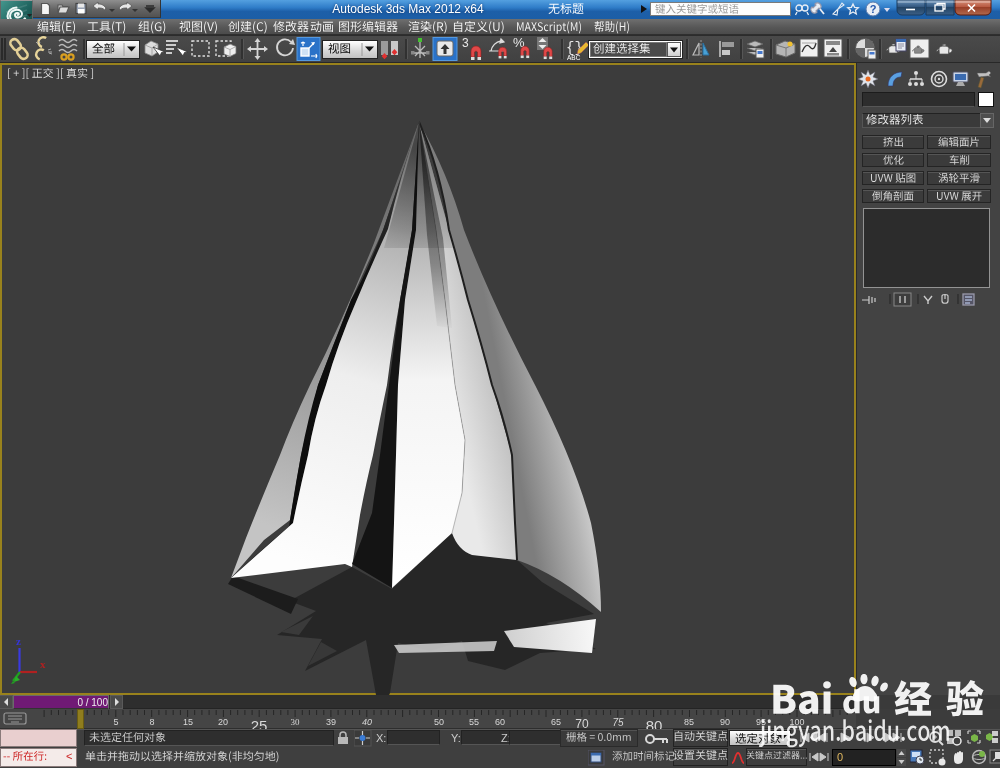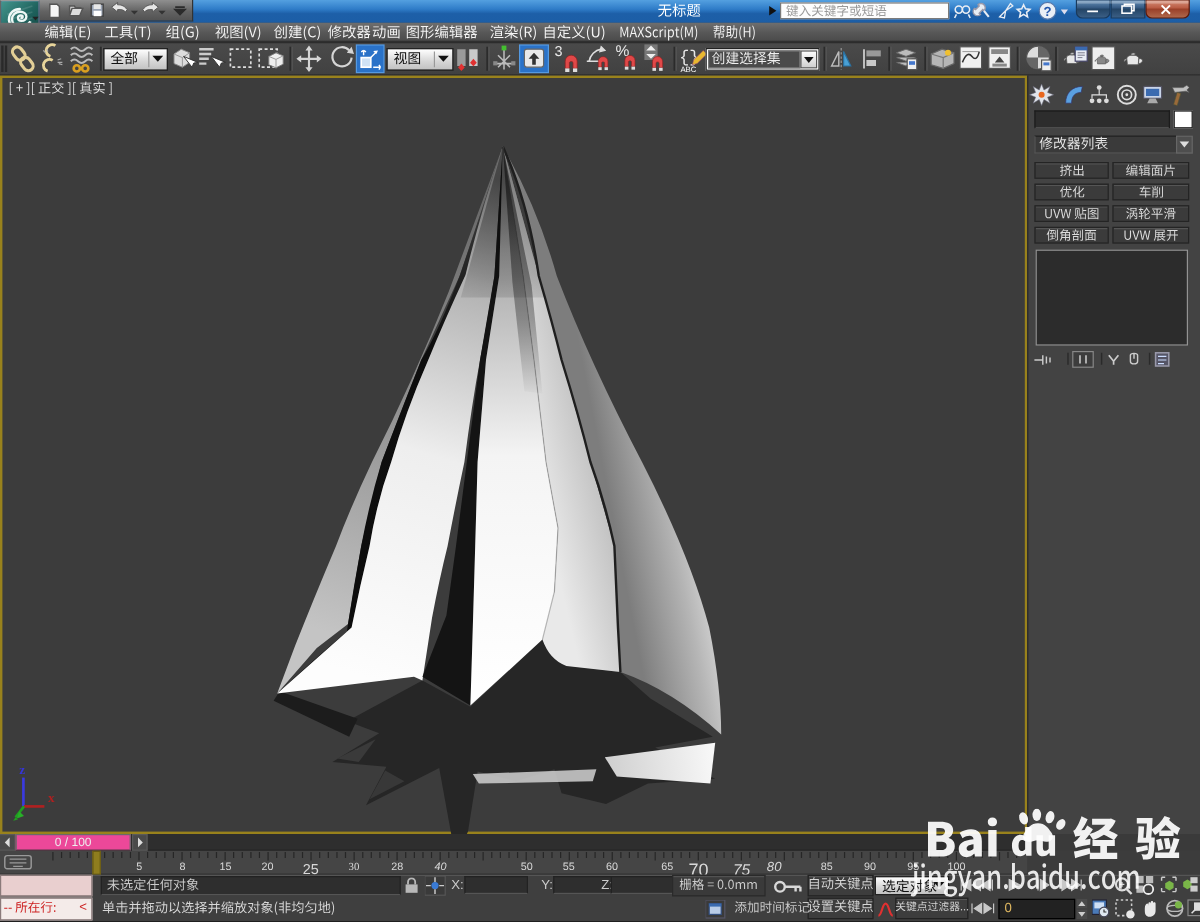--- a/index.html
+++ b/index.html
@@ -22,20 +22,21 @@
 <path d="M86 8c3-4 6-4 8-4V2l5 4-5 4V8c-3 0-5 0-6.5 2z" fill="#e6e6e6" stroke="#555" stroke-width=".8"></path>
 <path d="M99 9l3 3 3-3z" fill="#333"></path>
 <path d="M113 6h8M113 8l4 4 4-4z" stroke="#2b2b2b" stroke-width="1.5" fill="#2b2b2b"></path>
 </svg>
     <div class="abs" style="left:0;top:0;width:33px;height:33px;background:linear-gradient(135deg,#44968d,#1f635e 55%,#11443f);border:1px solid #666;border-top-color:#999;"></div>
 <svg class="abs" style="left:0;top:0" width="33" height="33" viewBox="0 0 33 33">
 <path d="M6 12 l21-7M6 17l21-7M6 22l21-7M6 27l21-7" stroke="rgba(255,255,255,0.12)" stroke-width="1.5" fill="none"></path>
 <path d="M16.5 7.5c-5 0-9 3.6-9 8.5s4 8.5 9 8.5c4.4 0 8-2.8 8.8-6.6-2 2.8-5 4.4-8.3 4.4-4.2 0-7-2.7-7-6.2 0-3.6 3-6.3 6.8-6.3 3 0 5.2 1.7 5.2 4 0 2-1.7 3.6-4 3.6-1.8 0-3-1-3-2.4 0-1.2 1-2.1 2.3-2.1.9 0 1.6.5 1.6 1.2 0 .6-.5 1-1.1 1" stroke="#eef8f6" stroke-width="2" fill="none" stroke-linecap="round"></path>
 <path d="M27 14l2.6 3 2.6-3z" fill="#222"></path>
 </svg>
+    <div class="abs" style="left:288px;top:2px;width:240px;height:15px;color:#fff;font-size:12px;text-align:center;text-shadow:0 0 3px rgba(0,30,80,.8);">Autodesk 3ds Max  2012 x64</div>
     <svg style="position:absolute;left:548.0px;top:3.0px;overflow:visible" width="38" height="15">
       <path transform="translate(0,10.08) scale(0.012000,-0.012000)" d="M114 773V699H446C443 628 440 552 428 477H52V404H414C373 232 276 71 39 -19C58 -34 80 -61 90 -80C348 23 448 208 490 404H511V60C511 -31 539 -57 643 -57C664 -57 807 -57 830 -57C926 -57 950 -15 960 145C938 150 905 163 887 177C882 40 874 17 825 17C794 17 674 17 650 17C599 17 589 24 589 60V404H951V477H503C514 552 519 627 521 699H894V773Z M1466 764V693H1902V764ZM1779 325C1826 225 1873 95 1888 16L1957 41C1940 120 1892 247 1843 345ZM1491 342C1465 236 1420 129 1364 57C1381 49 1411 28 1425 18C1479 94 1529 211 1560 327ZM1422 525V454H1636V18C1636 5 1632 1 1617 0C1604 0 1557 -1 1505 1C1515 -22 1526 -54 1529 -76C1599 -76 1645 -74 1674 -62C1703 -49 1712 -26 1712 17V454H1956V525ZM1202 840V628H1049V558H1186C1153 434 1088 290 1024 215C1038 196 1058 165 1066 145C1116 209 1165 314 1202 422V-79H1277V444C1311 395 1351 333 1368 301L1412 360C1392 388 1306 498 1277 531V558H1408V628H1277V840Z M2176 615H2380V539H2176ZM2176 743H2380V668H2176ZM2108 798V484H2450V798ZM2695 530C2688 271 2668 143 2458 77C2471 65 2488 42 2494 27C2722 103 2751 248 2758 530ZM2730 186C2793 141 2870 75 2908 33L2954 79C2914 120 2835 183 2774 226ZM2124 302C2119 157 2100 37 2033 -41C2049 -49 2077 -68 2088 -78C2125 -30 2149 28 2164 98C2254 -35 2401 -58 2614 -58H2936C2940 -39 2952 -9 2963 6C2905 4 2660 4 2615 4C2495 5 2395 11 2317 43V186H2483V244H2317V351H2501V410H2049V351H2252V81C2222 105 2197 136 2178 176C2183 214 2186 255 2188 298ZM2540 636V215H2603V579H2841V219H2907V636H2719C2731 664 2744 699 2757 733H2955V794H2499V733H2681C2672 700 2661 664 2650 636Z" fill="#ffffff"></path>
     </svg>
     <div class="abs" style="left:641px;top:5px;width:0;height:0;border-left:6px solid #111;border-top:4px solid transparent;border-bottom:4px solid transparent;"></div>
     <div class="abs" style="left:650px;top:2px;width:141px;height:14px;background:#fdfdfd;border:1px solid #7a7a7a;"></div>
     <svg style="position:absolute;left:655.0px;top:3.5px;overflow:visible" width="86" height="14">
       <path transform="translate(0,8.82) scale(0.010500,-0.010500)" d="M51 346V278H165V83C165 36 132 1 115 -12C128 -25 148 -52 156 -68C170 -49 194 -31 350 78C342 90 332 116 327 135L229 69V278H340V346H229V482H330V548H92C116 581 138 618 158 659H334V728H188C201 760 213 793 222 826L156 843C129 742 82 645 26 580C40 566 62 534 70 520L89 544V482H165V346ZM578 761V706H697V626H553V568H697V487H578V431H697V355H575V296H697V214H550V155H697V32H757V155H942V214H757V296H920V355H757V431H904V568H965V626H904V761H757V837H697V761ZM757 568H848V487H757ZM757 626V706H848V626ZM367 408C367 413 374 419 382 425H488C480 344 467 273 449 212C434 247 420 287 409 334L358 313C376 243 398 185 423 138C390 60 345 4 289 -32C302 -46 318 -69 327 -85C383 -46 428 6 463 76C552 -39 673 -66 811 -66H942C946 -48 955 -18 965 -1C932 -2 839 -2 815 -2C689 -2 572 23 490 139C522 229 543 342 552 485L515 490L504 489H441C483 566 525 665 559 764L517 792L497 782H353V712H473C444 626 406 546 392 522C376 491 353 464 336 460C346 447 361 421 367 408Z M1295 755C1361 709 1412 653 1456 591C1391 306 1266 103 1041 -13C1061 -27 1096 -58 1110 -73C1313 45 1441 229 1517 491C1627 289 1698 58 1927 -70C1931 -46 1951 -6 1964 15C1631 214 1661 590 1341 819Z M2224 799C2265 746 2307 675 2324 627H2129V552H2461V430C2461 412 2460 393 2459 374H2068V300H2444C2412 192 2317 77 2048 -13C2068 -30 2093 -62 2102 -79C2360 11 2470 127 2515 243C2599 88 2729 -21 2907 -74C2919 -51 2942 -18 2960 -1C2777 44 2640 152 2565 300H2935V374H2544L2546 429V552H2881V627H2683C2719 681 2759 749 2792 809L2711 836C2686 774 2640 687 2600 627H2326L2392 663C2373 710 2330 780 2287 831Z M3051 346V278H3165V83C3165 36 3132 1 3115 -12C3128 -25 3148 -52 3156 -68C3170 -49 3194 -31 3350 78C3342 90 3332 116 3327 135L3229 69V278H3340V346H3229V482H3330V548H3092C3116 581 3138 618 3158 659H3334V728H3188C3201 760 3213 793 3222 826L3156 843C3129 742 3082 645 3026 580C3040 566 3062 534 3070 520L3089 544V482H3165V346ZM3578 761V706H3697V626H3553V568H3697V487H3578V431H3697V355H3575V296H3697V214H3550V155H3697V32H3757V155H3942V214H3757V296H3920V355H3757V431H3904V568H3965V626H3904V761H3757V837H3697V761ZM3757 568H3848V487H3757ZM3757 626V706H3848V626ZM3367 408C3367 413 3374 419 3382 425H3488C3480 344 3467 273 3449 212C3434 247 3420 287 3409 334L3358 313C3376 243 3398 185 3423 138C3390 60 3345 4 3289 -32C3302 -46 3318 -69 3327 -85C3383 -46 3428 6 3463 76C3552 -39 3673 -66 3811 -66H3942C3946 -48 3955 -18 3965 -1C3932 -2 3839 -2 3815 -2C3689 -2 3572 23 3490 139C3522 229 3543 342 3552 485L3515 490L3504 489H3441C3483 566 3525 665 3559 764L3517 792L3497 782H3353V712H3473C3444 626 3406 546 3392 522C3376 491 3353 464 3336 460C3346 447 3361 421 3367 408Z M4460 363V300H4069V228H4460V14C4460 0 4455 -5 4437 -6C4419 -6 4354 -6 4287 -4C4300 -24 4314 -58 4319 -79C4404 -79 4457 -78 4492 -67C4528 -54 4539 -32 4539 12V228H4930V300H4539V337C4627 384 4717 452 4779 516L4728 555L4711 551H4233V480H4635C4584 436 4519 392 4460 363ZM4424 824C4443 798 4462 765 4475 736H4080V529H4154V664H4843V529H4920V736H4563C4549 769 4523 814 4497 847Z M5692 791C5753 761 5827 715 5863 681L5909 733C5872 767 5797 811 5736 837ZM5062 66 5077 -11C5193 14 5357 50 5511 84L5505 155C5342 121 5171 86 5062 66ZM5195 452H5399V278H5195ZM5125 518V213H5472V518ZM5068 680V606H5561C5573 443 5596 293 5632 175C5565 94 5484 28 5391 -22C5408 -36 5437 -65 5449 -80C5528 -33 5599 25 5661 94C5706 -15 5766 -81 5843 -81C5920 -81 5948 -31 5962 141C5941 149 5913 166 5896 184C5890 50 5878 -3 5850 -3C5800 -3 5755 59 5719 164C5793 263 5853 381 5897 516L5822 534C5790 430 5746 337 5692 255C5667 353 5649 473 5640 606H5936V680H5635C5633 731 5632 784 5632 838H5552C5552 785 5554 732 5557 680Z M6445 796V727H6949V796ZM6505 246C6534 181 6563 94 6573 38L6640 56C6630 112 6599 198 6567 263ZM6547 552H6837V371H6547ZM6477 620V303H6910V620ZM6807 270C6787 194 6749 91 6716 21H6403V-49H6959V21H6788C6820 87 6854 177 6883 253ZM6132 839C6116 719 6087 599 6039 521C6056 512 6086 492 6098 481C6123 524 6144 578 6161 637H6216V482L6215 442H6043V374H6212C6200 244 6161 98 6037 -12C6051 -22 6079 -48 6089 -63C6176 15 6226 115 6254 215C6293 159 6345 81 6368 40L6418 102C6397 132 6308 253 6272 297C6276 323 6279 349 6281 374H6423V442H6285L6286 481V637H6410V705H6179C6188 745 6195 786 6201 827Z M7098 767C7152 720 7217 653 7249 610L7300 664C7269 705 7200 768 7146 813ZM7391 624V559H7520C7509 510 7497 462 7486 422H7320V354H7958V422H7840C7848 486 7856 560 7860 623L7807 628L7795 624H7610L7634 737H7924V804H7355V737H7557L7534 624ZM7564 422 7596 559H7783C7780 517 7775 467 7769 422ZM7403 271V-80H7475V-41H7816V-77H7890V271ZM7475 25V204H7816V25ZM7186 -50C7201 -31 7227 -11 7394 105C7388 120 7378 149 7374 168L7254 89V527H7045V454H7184V91C7184 50 7163 27 7148 17C7161 1 7180 -32 7186 -50Z" fill="#999999"></path>
     </svg>
     <svg class="abs" style="left:793px;top:1px" width="100" height="17" viewBox="0 0 100 17">
 <g stroke="#e8edf4" stroke-width="1.3" fill="none">
@@ -506,47 +507,47 @@
 <rect x="107" y="2" width="11" height="11" fill="#556" stroke="#99a"></rect>
         <path d="M109 5h7M109 8h7M109 11h5" stroke="#cdf" stroke-width="1"></path>
 </g>
     </svg>
     <div class="abs" style="left:0;top:695px;width:1000px;height:14px;background:#3a3a3a;"></div>
     <div class="abs" style="left:0;top:695px;width:856px;height:14px;background:#2e2e2e;border-bottom:1px solid #242424;"></div>
     <div class="abs" style="left:0;top:695px;width:13px;height:14px;background:#4a4a4a;border:1px solid #5a5a5a;border-left:none;"></div>
     <svg class="abs" style="left:0;top:695px" width="13" height="14">
       <path d="M8 3l-4 4 4 4z" fill="#ddd"></path>
     </svg>
-    <div class="abs" style="left:13px;top:695px;width:96px;height:14px;background:#ec4899;border:1px solid #6a6a6a;border-bottom-color:#333;color:#eee;font-size:10px;text-align:center;line-height:13px;">0 / 100</div>
+    <div class="abs" style="left:13px;top:695px;width:96px;height:14px;background:#701a75;border:1px solid #6a6a6a;border-bottom-color:#333;color:#eee;font-size:10px;text-align:right;line-height:13px;">0 / 100</div>
     <div class="abs" style="left:110px;top:695px;width:13px;height:14px;background:#4a4a4a;border:1px solid #5a5a5a;"></div>
     <svg class="abs" style="left:110px;top:695px" width="13" height="14">
       <path d="M5 3l4 4-4 4z" fill="#ddd"></path>
     </svg>
     <div class="abs" style="left:0;top:709px;width:856px;height:20px;background:#454545;border-bottom:1px solid #2e2e2e;"></div>
     <div class="abs" style="left:856px;top:709px;width:144px;height:20px;background:#3c3c3c;"></div>
     <svg class="abs" style="left:0;top:709px" width="856" height="20">
       <path d="M44.1 1v7 M51.3 1v5 M58.5 1v5 M65.7 1v5 M72.8 1v5 M80.0 1v7 M87.2 1v5 M94.3 1v5 M101.5 1v5 M108.7 1v5 M115.8 1v7 M123.0 1v5 M130.2 1v5 M137.4 1v5 M144.5 1v5 M151.7 1v7 M158.9 1v5 M166.0 1v5 M173.2 1v5 M180.4 1v5 M187.6 1v7 M194.7 1v5 M201.9 1v5 M209.1 1v5 M216.2 1v5 M223.4 1v7 M230.6 1v5 M237.7 1v5 M244.9 1v5 M252.1 1v5 M259.2 1v7 M266.4 1v5 M273.6 1v5 M280.8 1v5 M287.9 1v5 M295.1 1v7 M302.3 1v5 M309.4 1v5 M316.6 1v5 M323.8 1v5 M330.9 1v7 M338.1 1v5 M345.3 1v5 M352.5 1v5 M359.6 1v5 M366.8 1v7 M374.0 1v5 M381.1 1v5 M388.3 1v5 M395.5 1v5 M402.6 1v7 M409.8 1v5 M417.0 1v5 M424.2 1v5 M431.3 1v5 M438.5 1v7 M445.7 1v5 M452.8 1v5 M460.0 1v5 M467.2 1v5 M474.4 1v7 M481.5 1v5 M488.7 1v5 M495.9 1v5 M503.0 1v5 M510.2 1v7 M517.4 1v5 M524.5 1v5 M531.7 1v5 M538.9 1v5 M546.0 1v7 M553.2 1v5 M560.4 1v5 M567.6 1v5 M574.7 1v5 M581.9 1v7 M589.1 1v5 M596.2 1v5 M603.4 1v5 M610.6 1v5 M617.8 1v7 M624.9 1v5 M632.1 1v5 M639.3 1v5 M646.4 1v5 M653.6 1v7 M660.8 1v5 M667.9 1v5 M675.1 1v5 M682.3 1v5 M689.5 1v7 M696.6 1v5 M703.8 1v5 M711.0 1v5 M718.1 1v5 M725.3 1v7 M732.5 1v5 M739.6 1v5 M746.8 1v5 M754.0 1v5 M761.1 1v7 M768.3 1v5 M775.5 1v5 M782.7 1v5 M789.8 1v5 M797.0 1v7 M804.2 1v5 M811.3 1v5 M818.5 1v5 M825.7 1v5 M832.9 1v7 M840.0 1v5 M847.2 1v5" stroke="#262626" stroke-width="1"></path>
     </svg>
     <div class="abs" style="left:65px;top:717px;width:30px;height:10px;color:#d8d8d8;font-size:9px;text-align:center;">0</div>
     <div class="abs" style="left:101px;top:717px;width:30px;height:10px;color:#d8d8d8;font-size:9px;text-align:center;">5</div>
     <div class="abs" style="left:137px;top:717px;width:30px;height:10px;color:#d8d8d8;font-size:9px;text-align:center;">8</div>
     <div class="abs" style="left:173px;top:717px;width:30px;height:10px;color:#d8d8d8;font-size:9px;text-align:center;">15</div>
     <div class="abs" style="left:208px;top:717px;width:30px;height:10px;color:#d8d8d8;font-size:9px;text-align:center;">20</div>
-    <div class="abs" style="left:244px;top:717px;width:30px;height:10px;color:#d8d8d8;font-size:12px;text-align:center;">25</div>
+    <div class="abs" style="left:244px;top:717px;width:30px;height:10px;color:#d8d8d8;font-size:15px;text-align:center;">25</div>
     <div class="abs" style="left:280px;top:717px;width:30px;height:10px;color:#d8d8d8;font-size:9px;text-align:center;font-family:Liberation Serif, serif;">30</div>
-    <div class="abs" style="left:316px;top:717px;width:30px;height:10px;color:#d8d8d8;font-size:9px;text-align:center;">28</div>
+    <div class="abs" style="left:316px;top:717px;width:30px;height:10px;color:#d8d8d8;font-size:9px;text-align:center;">39</div>
     <div class="abs" style="left:352px;top:717px;width:30px;height:10px;color:#d8d8d8;font-size:9px;text-align:center;font-style:italic;">40</div>
     <div class="abs" style="left:388px;top:717px;width:30px;height:10px;color:#d8d8d8;font-size:9px;text-align:center;margin-top:20px;">45</div>
     <div class="abs" style="left:424px;top:717px;width:30px;height:10px;color:#d8d8d8;font-size:9px;text-align:center;">50</div>
     <div class="abs" style="left:459px;top:717px;width:30px;height:10px;color:#d8d8d8;font-size:9px;text-align:center;">55</div>
-    <div class="abs" style="left:495px;top:717px;width:30px;height:10px;color:#d8d8d8;font-size:9px;text-align:center;">60</div>
+    <div class="abs" style="left:495px;top:717px;width:30px;height:10px;color:#d8d8d8;font-size:9px;text-align:left;">60</div>
     <div class="abs" style="left:531px;top:717px;width:30px;height:10px;color:#d8d8d8;font-size:9px;text-align:right;">65</div>
-    <div class="abs" style="left:567px;top:717px;width:30px;height:10px;color:#d8d8d8;font-size:15px;text-align:center;">70</div>
-    <div class="abs" style="left:603px;top:717px;width:30px;height:10px;color:#d8d8d8;font-size:13px;text-align:center;font-style:italic;">75</div>
-    <div class="abs" style="left:639px;top:717px;width:30px;height:10px;color:#d8d8d8;font-size:11px;text-align:left;font-style:italic;">80</div>
+    <div class="abs" style="left:567px;top:717px;width:30px;height:10px;color:#d8d8d8;font-size:12px;text-align:center;">70</div>
+    <div class="abs" style="left:603px;top:717px;width:30px;height:10px;color:#d8d8d8;font-size:10px;text-align:center;font-style:italic;">75</div>
+    <div class="abs" style="left:639px;top:717px;width:30px;height:10px;color:#d8d8d8;font-size:15px;text-align:center;">80</div>
     <div class="abs" style="left:674px;top:717px;width:30px;height:10px;color:#d8d8d8;font-size:9px;text-align:center;">85</div>
     <div class="abs" style="left:710px;top:717px;width:30px;height:10px;color:#d8d8d8;font-size:9px;text-align:center;">90</div>
     <div class="abs" style="left:746px;top:717px;width:30px;height:10px;color:#d8d8d8;font-size:9px;text-align:center;">95</div>
     <div class="abs" style="left:782px;top:717px;width:30px;height:10px;color:#d8d8d8;font-size:9px;text-align:center;">100</div>
     <svg class="abs" style="left:3px;top:711px" width="26" height="16">
       <rect x="1" y="2" width="22" height="11" rx="2" fill="none" stroke="#999" stroke-width="1.2"></rect>
       <path d="M5 5h14M5 8h14M8 11h8" stroke="#999" stroke-width="1"></path>
     </svg>
     <div class="abs" style="left:77px;top:709px;width:7px;height:20px;background:#8f7d1e;border:1px solid #6a5c12;"></div>
     <div class="abs" style="left:0;top:729px;width:1000px;height:39px;background:#3f3f3f;"></div>

